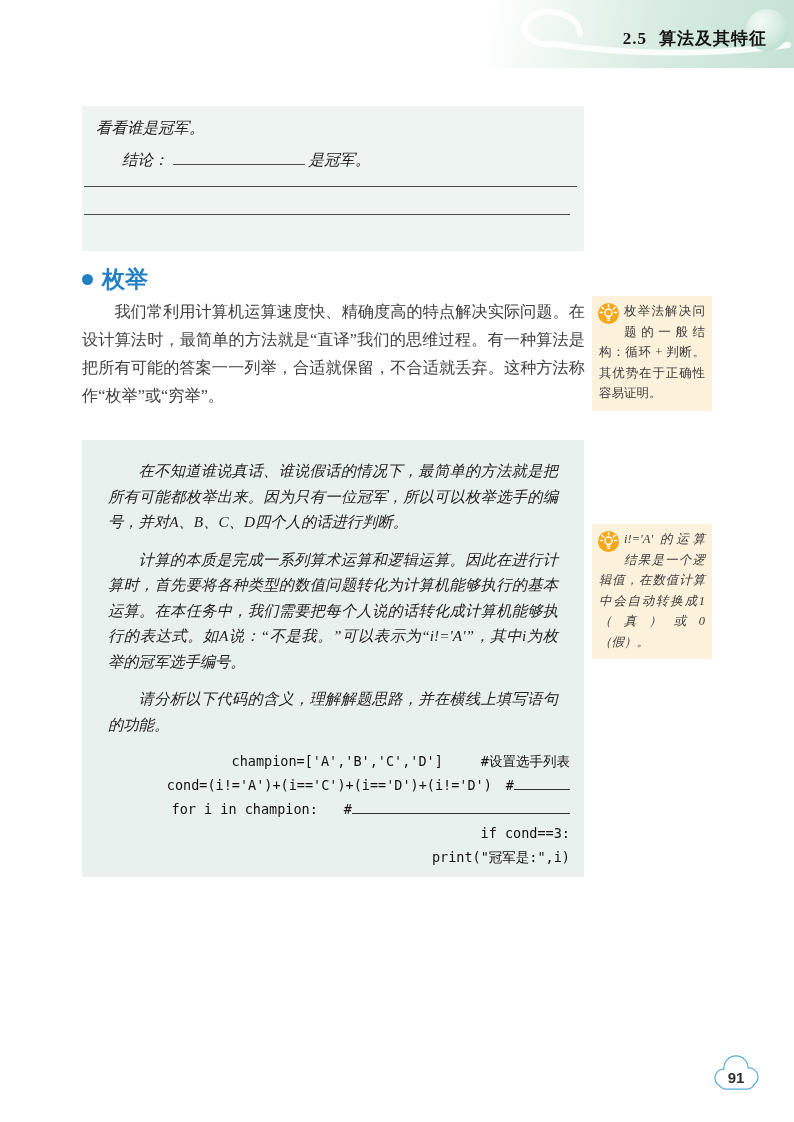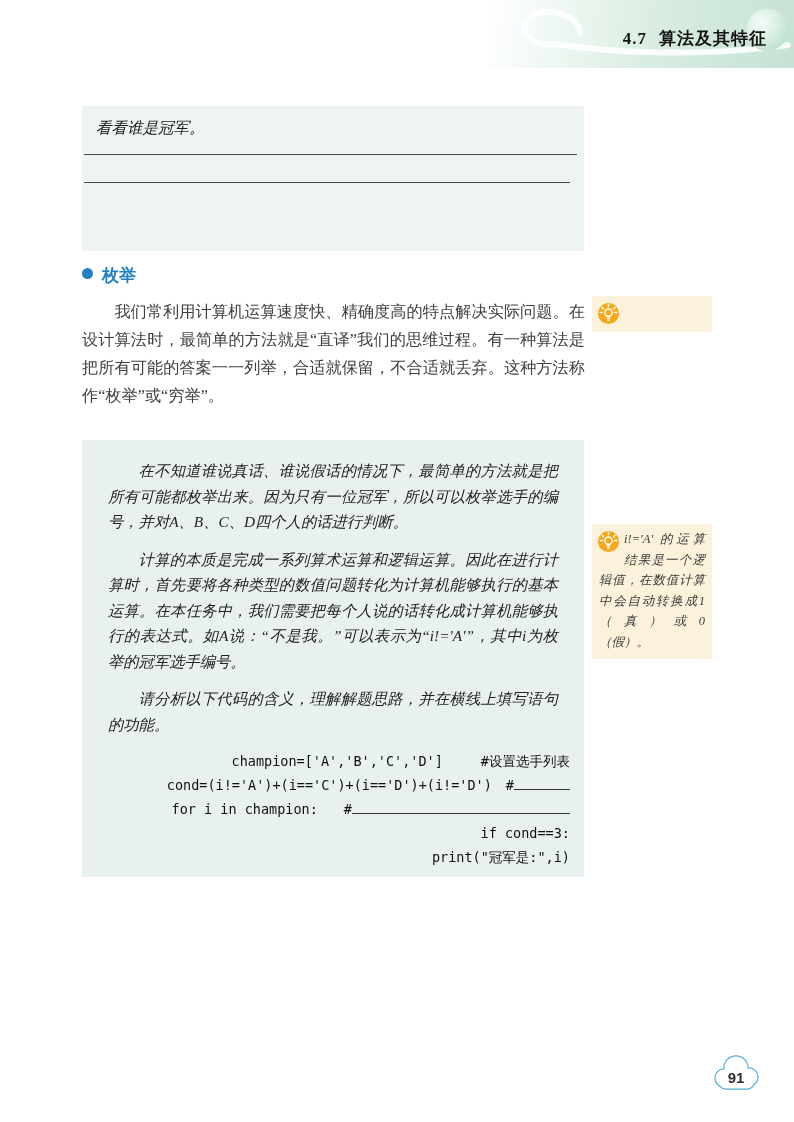--- a/index.html
+++ b/index.html
@@ -36,21 +36,21 @@
   .blank-a{width:132px;margin:0 4px;}
   .blank-b{width:368px;margin-left:4px;}
   .rule-line{border-bottom:1px solid #4a4a4a;height:0;margin-left:-12px;}
   .rule-1{width:493px;margin-top:14px;}
   .rule-2{width:486px;margin-top:27px;}
 
   
   .section-heading{
     position:absolute;left:82px;top:264px;
     font-family:Liberation Serif, serif;
-    font-size:17px;font-weight:bold;color:#2380c3;
+    font-size:23px;font-weight:bold;color:#2380c3;
   }
   .bullet{display:inline-block;width:11px;height:11px;border-radius:50%;background:#2380c3;margin-right:9px;vertical-align:2px;}
 
   
   .intro-paragraph{
     position:absolute;left:82px;top:298px;width:503px;
     font-size:16.2px;line-height:28px;text-align:justify;text-indent:2em;color:#404040;
   }
 
   
@@ -90,26 +90,29 @@
 <body>
 
 <div class="page">
 
   <div class="header-band">
     <svg class="header-swirl" width="306" height="68" viewBox="0 0 306 68">
       <path d="M 92 34 C 92 13, 56 5, 42 18 C 28 31, 44 47, 66 44 C 120 52, 205 58, 300 45" fill="none" stroke="#ffffff" stroke-width="6" stroke-linecap="round" opacity="0.85"></path>
     </svg>
     <div class="header-globe"></div>
     <div class="header-title">
-      <span class="num">4.7</span><span>算法及其特征</span>
+      <span class="num">2.5</span><span>算法及其特征</span>
     </div>
   </div>
 
   <div class="conclusion-box">
     <div>看看谁是冠军。</div>
+    <div class="c-row2">
+      <span>结论：</span><span class="blank blank-a"></span><span>是冠军。</span>
+    </div>
     <div class="rule-line rule-1"></div>
     <div class="rule-line rule-2"></div>
   </div>
 
   <div class="section-heading">
     <span class="bullet"></span><span>枚举</span>
   </div>
 
   <div class="intro-paragraph">我们常利用计算机运算速度快、精确度高的特点解决实际问题。在设计算法时，最简单的方法就是“直译”我们的思维过程。有一种算法是把所有可能的答案一一列举，合适就保留，不合适就丢弃。这种方法称作“枚举”或“穷举”。</div>
 
@@ -119,20 +122,21 @@
       <g stroke="#ffffff" stroke-width="1.5" stroke-linecap="round">
         <line x1="12" y1="2.6" x2="12" y2="5"></line>
         <line x1="5.2" y1="5.6" x2="6.9" y2="7.2"></line>
         <line x1="18.8" y1="5.6" x2="17.1" y2="7.2"></line>
         <line x1="3.4" y1="11" x2="5.7" y2="11"></line>
         <line x1="20.6" y1="11" x2="18.3" y2="11"></line>
       </g>
       <circle cx="12" cy="11.2" r="3.8" fill="none" stroke="#ffffff" stroke-width="1.5"></circle>
       <path d="M10.4 15 h3.2 M10.7 17 h2.6 M11.2 19 h1.6" stroke="#ffffff" stroke-width="1.4" stroke-linecap="round" fill="none"></path>
     </svg>
+    <span>枚举法解决问题的一般结构：循环 + 判断。其优势在于正确性容易证明。</span>
   </div>
 
   <div class="note note-2">
     <svg class="bulb" viewBox="0 0 24 24">
       <circle cx="12" cy="12" r="11" fill="#f6a81c"></circle>
       <g stroke="#ffffff" stroke-width="1.5" stroke-linecap="round">
         <line x1="12" y1="2.6" x2="12" y2="5"></line>
         <line x1="5.2" y1="5.6" x2="6.9" y2="7.2"></line>
         <line x1="18.8" y1="5.6" x2="17.1" y2="7.2"></line>
         <line x1="3.4" y1="11" x2="5.7" y2="11"></line>

